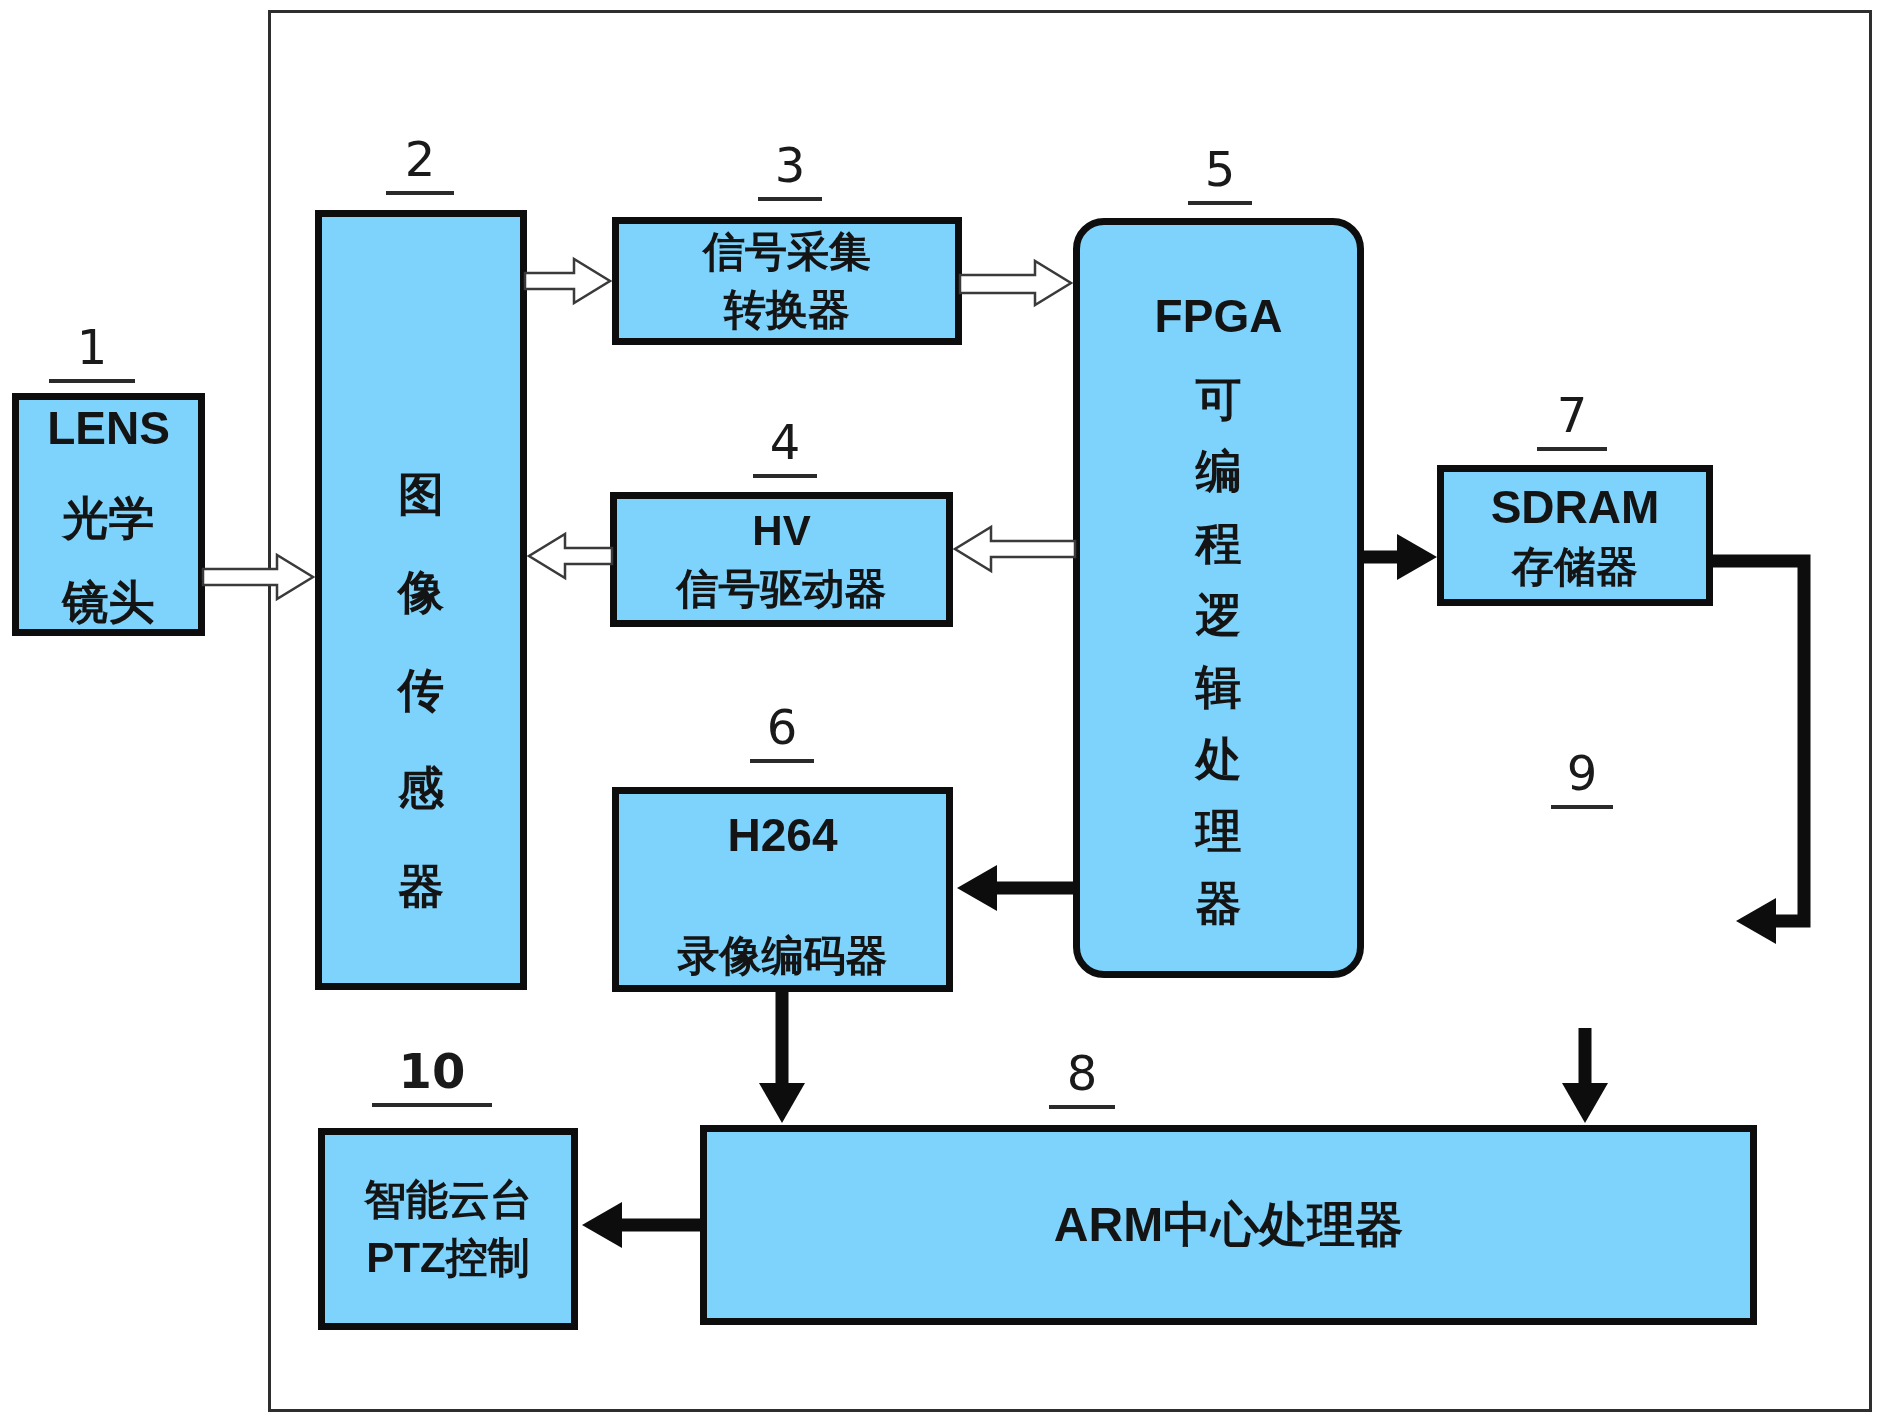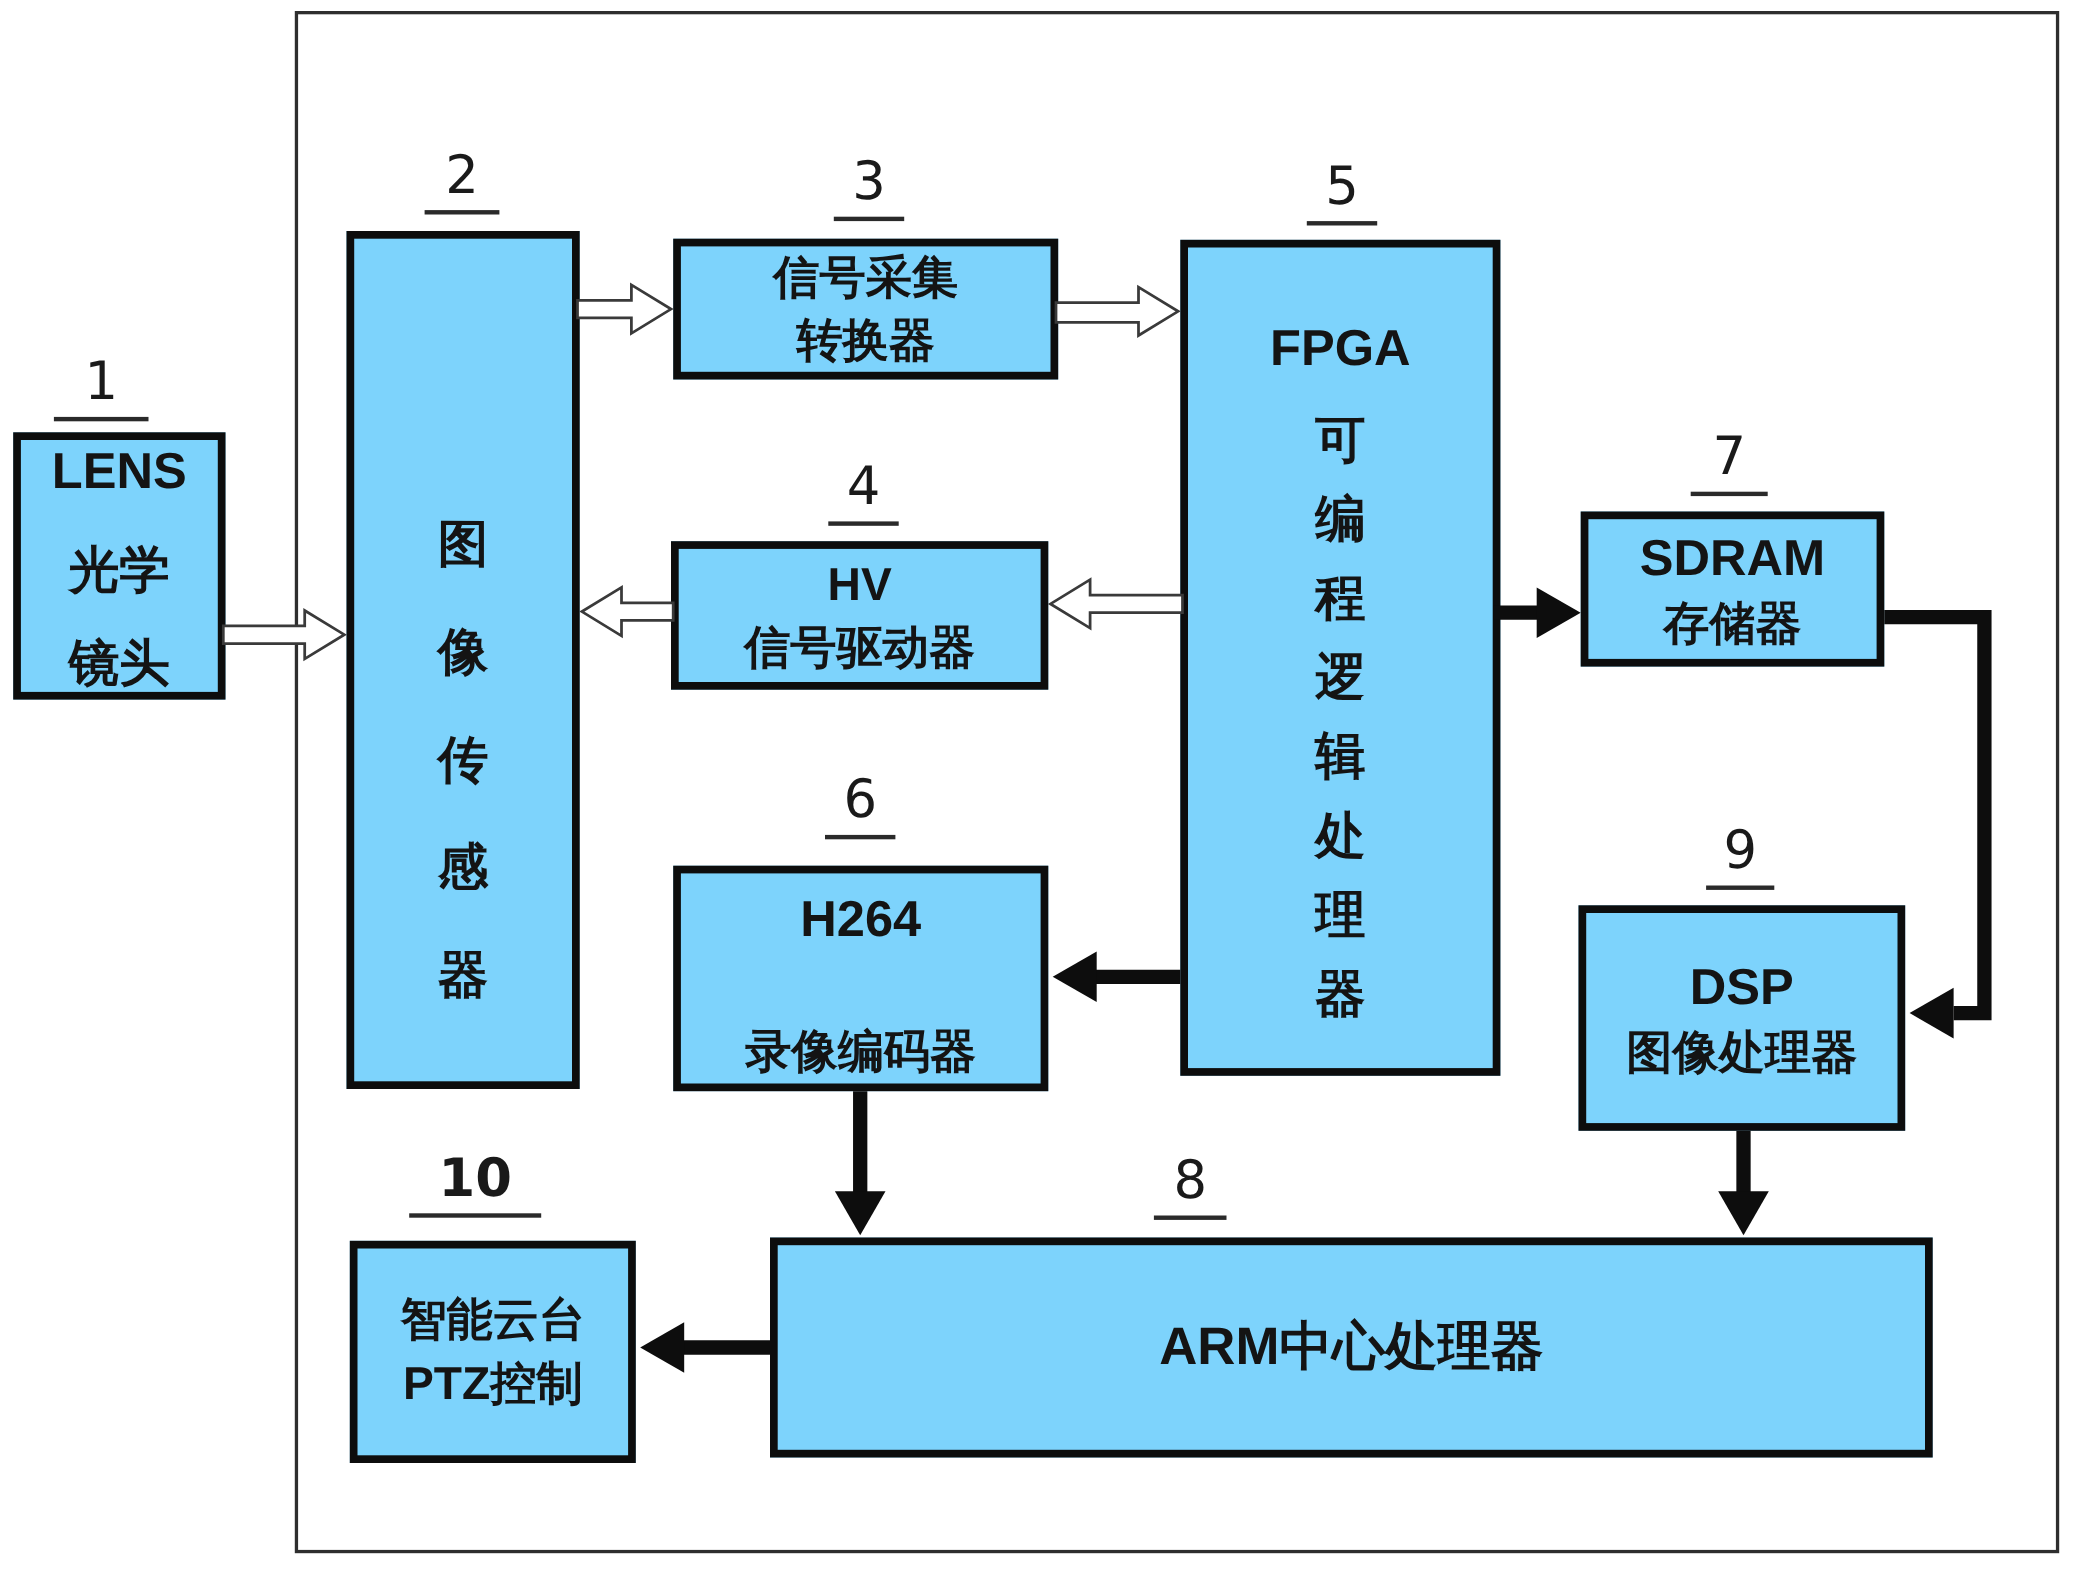--- a/index.html
+++ b/index.html
@@ -57,43 +57,39 @@
   <div class="blockbox" style="left:612px;top:217px;width:350px;height:128px;">
     <div class="l2">信号采集</div>
     <div class="l2">转换器</div>
   </div>
 
   <div class="blockbox" style="left:610px;top:492px;width:343px;height:135px;">
     <div class="l2">HV</div>
     <div class="l2">信号驱动器</div>
   </div>
 
-  <div class="blockbox" style="left:1073px;top:218px;width:291px;height:760px;justify-content:flex-start;">
+  <div class="blockbox" style="left:1073px;top:218px;width:291px;height:760px;justify-content:flex-start;border-radius:31px;">
     <div class="l1" style="margin-top:60px;">FPGA</div>
     <div class="vtext" style="margin-top:16px;line-height:72px;">可编程逻辑处理器</div>
   </div>
 
   <div class="blockbox" style="left:612px;top:787px;width:341px;height:205px;padding-top:10px;justify-content:space-between;">
     <div class="l1">H264</div>
     <div class="l2">录像编码器</div>
   </div>
 
   <div class="blockbox" style="left:1437px;top:465px;width:276px;height:141px;">
     <div class="l1">SDRAM</div>
     <div class="l2">存储器</div>
   </div>
 
   <div class="blockbox" style="left:700px;top:1125px;width:1057px;height:200px;">
     <div class="l1" style="font-size:48px;">ARM中心处理器</div>
   </div>
 
-  <div class="blockbox" style="left:1435px;top:823px;width:297px;height:205px;">
-    <div class="l1">DSP</div>
-    <div class="l2">图像处理器</div>
-  </div>
 
   <div class="blockbox" style="left:318px;top:1128px;width:260px;height:202px;">
     <div class="l2">智能云台</div>
     <div class="l2">PTZ控制</div>
   </div>
 
   <div class="ref" style="left:49px;top:320px;width:86px;">1</div>
   <div class="ref" style="left:386px;top:132px;width:68px;">2</div>
   <div class="ref" style="left:758px;top:138px;width:64px;">3</div>
   <div class="ref" style="left:753px;top:415px;width:64px;">4</div>

